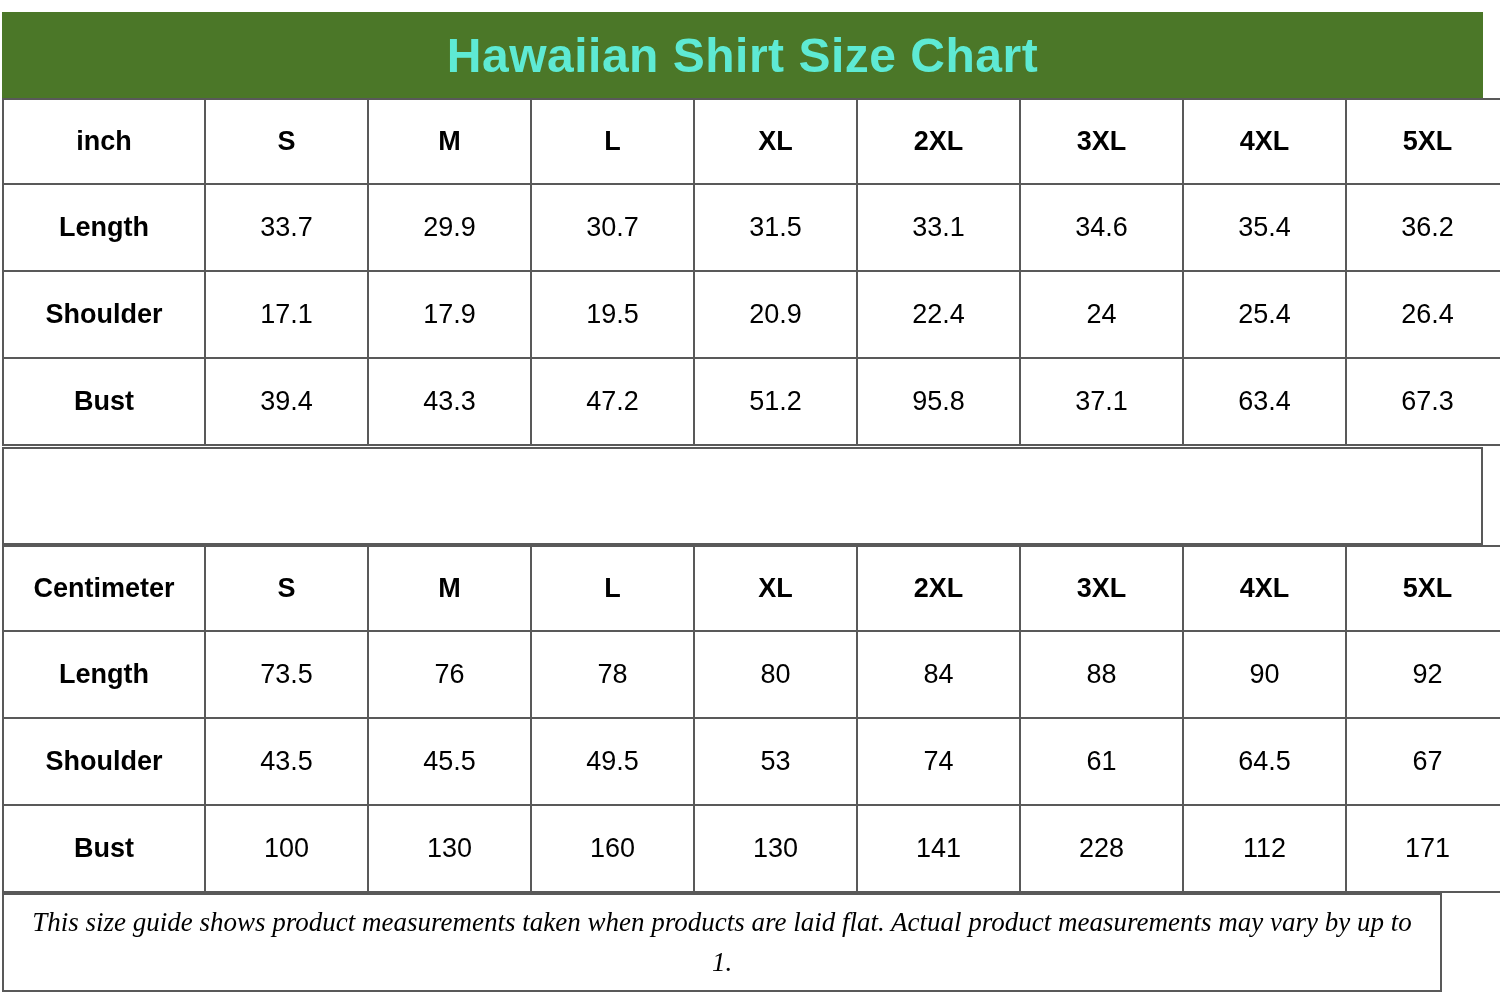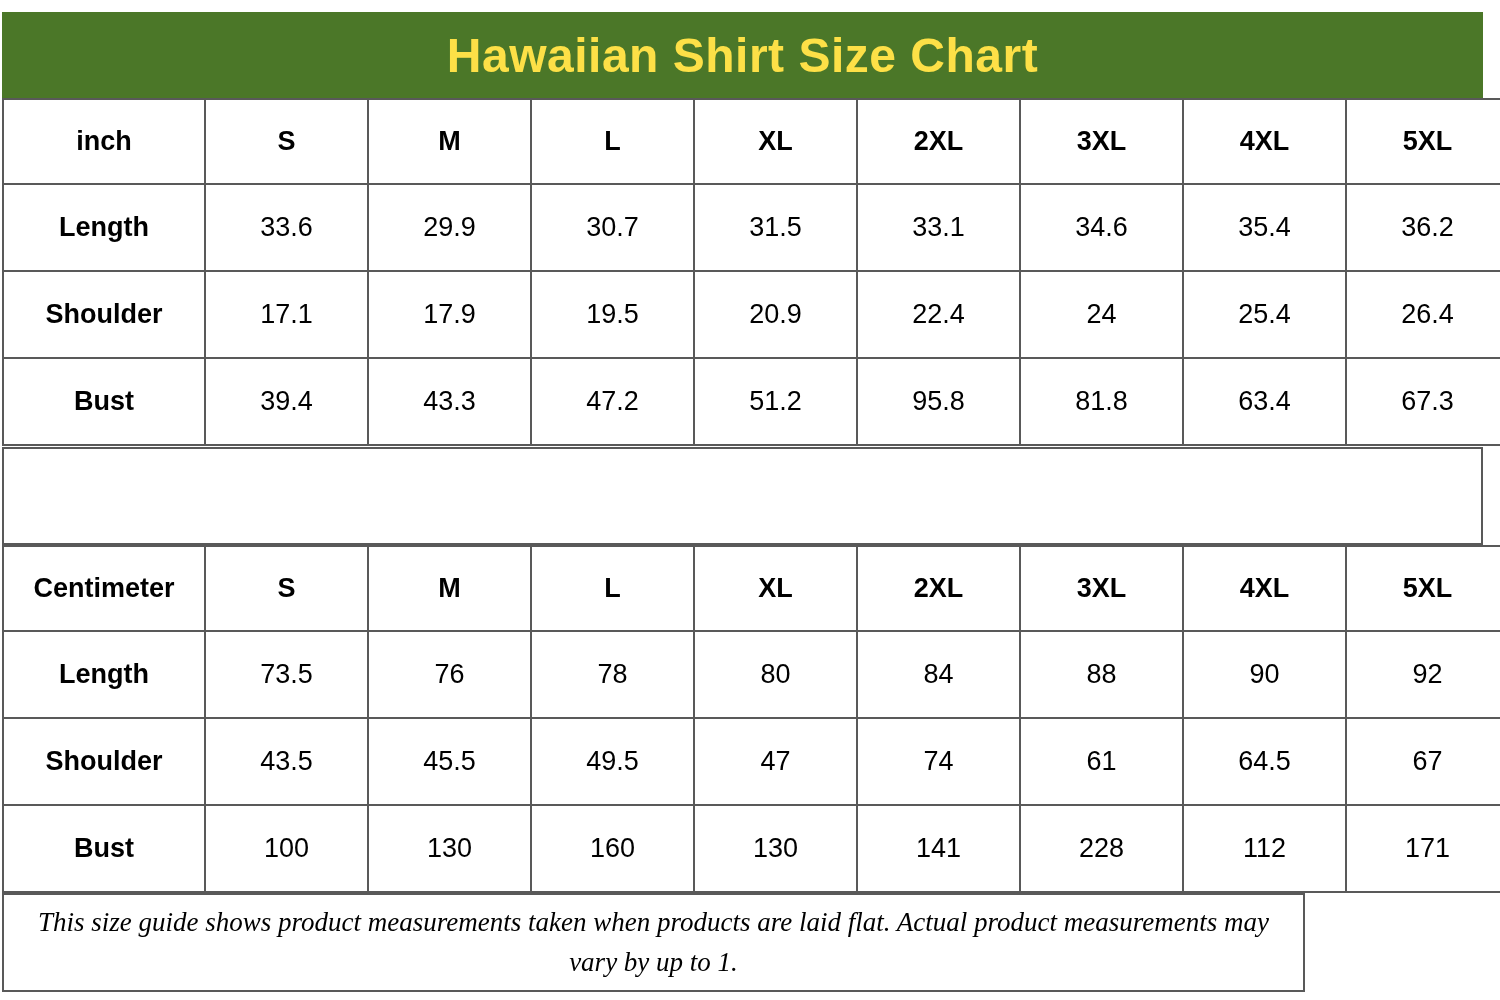--- a/index.html
+++ b/index.html
@@ -28,21 +28,21 @@
     background: #4b7728;
     border: 2px solid #4b7728;
     box-sizing: border-box;
     display: flex;
     align-items: center;
     justify-content: center;
   }
   .title-bar .title-text {
     font-size: 48px;
     font-weight: bold;
-    color: #fde047;
+    color: #5eead4;
     letter-spacing: 0.5px;
     font-family: "Liberation Sans", sans-serif;
   }
   table.grid {
     position: absolute;
     border-collapse: collapse;
     table-layout: fixed;
     background: #ffffff;
   }
   table.grid td {
@@ -80,21 +80,21 @@
     width: 1481px;
     height: 98px;
     border: 2px solid #595959;
     box-sizing: border-box;
     background: #ffffff;
   }
   .note-box {
     position: absolute;
     left: 2px;
     top: 893px;
-    width: 1303px;
+    width: 1440px;
     height: 99px;
     border: 2px solid #595959;
     box-sizing: border-box;
     background: #ffffff;
     display: flex;
     align-items: center;
     justify-content: center;
     padding: 0 26px;
   }
   .note-box .note-text {
@@ -136,21 +136,21 @@
         <td class="colhead">M</td>
         <td class="colhead">L</td>
         <td class="colhead">XL</td>
         <td class="colhead">2XL</td>
         <td class="colhead">3XL</td>
         <td class="colhead">4XL</td>
         <td class="colhead">5XL</td>
       </tr>
       <tr style="height:87px;">
         <td class="rowhead">Length</td>
-        <td>33.6</td>
+        <td>33.7</td>
         <td>29.9</td>
         <td>30.7</td>
         <td>31.5</td>
         <td>33.1</td>
         <td>34.6</td>
         <td>35.4</td>
         <td>36.2</td>
       </tr>
       <tr style="height:87px;">
         <td class="rowhead">Shoulder</td>
@@ -163,21 +163,21 @@
         <td>25.4</td>
         <td>26.4</td>
       </tr>
       <tr style="height:87px;">
         <td class="rowhead">Bust</td>
         <td>39.4</td>
         <td>43.3</td>
         <td>47.2</td>
         <td>51.2</td>
         <td>95.8</td>
-        <td>81.8</td>
+        <td>37.1</td>
         <td>63.4</td>
         <td>67.3</td>
       </tr>
     </tbody>
   </table>
 
   <div class="spacer-box"></div>
 
   <table class="grid t-cm">
     <colgroup>
@@ -212,21 +212,21 @@
         <td>84</td>
         <td>88</td>
         <td>90</td>
         <td>92</td>
       </tr>
       <tr style="height:87px;">
         <td class="rowhead">Shoulder</td>
         <td>43.5</td>
         <td>45.5</td>
         <td>49.5</td>
-        <td>47</td>
+        <td>53</td>
         <td>74</td>
         <td>61</td>
         <td>64.5</td>
         <td>67</td>
       </tr>
       <tr style="height:87px;">
         <td class="rowhead">Bust</td>
         <td>100</td>
         <td>130</td>
         <td>160</td>

